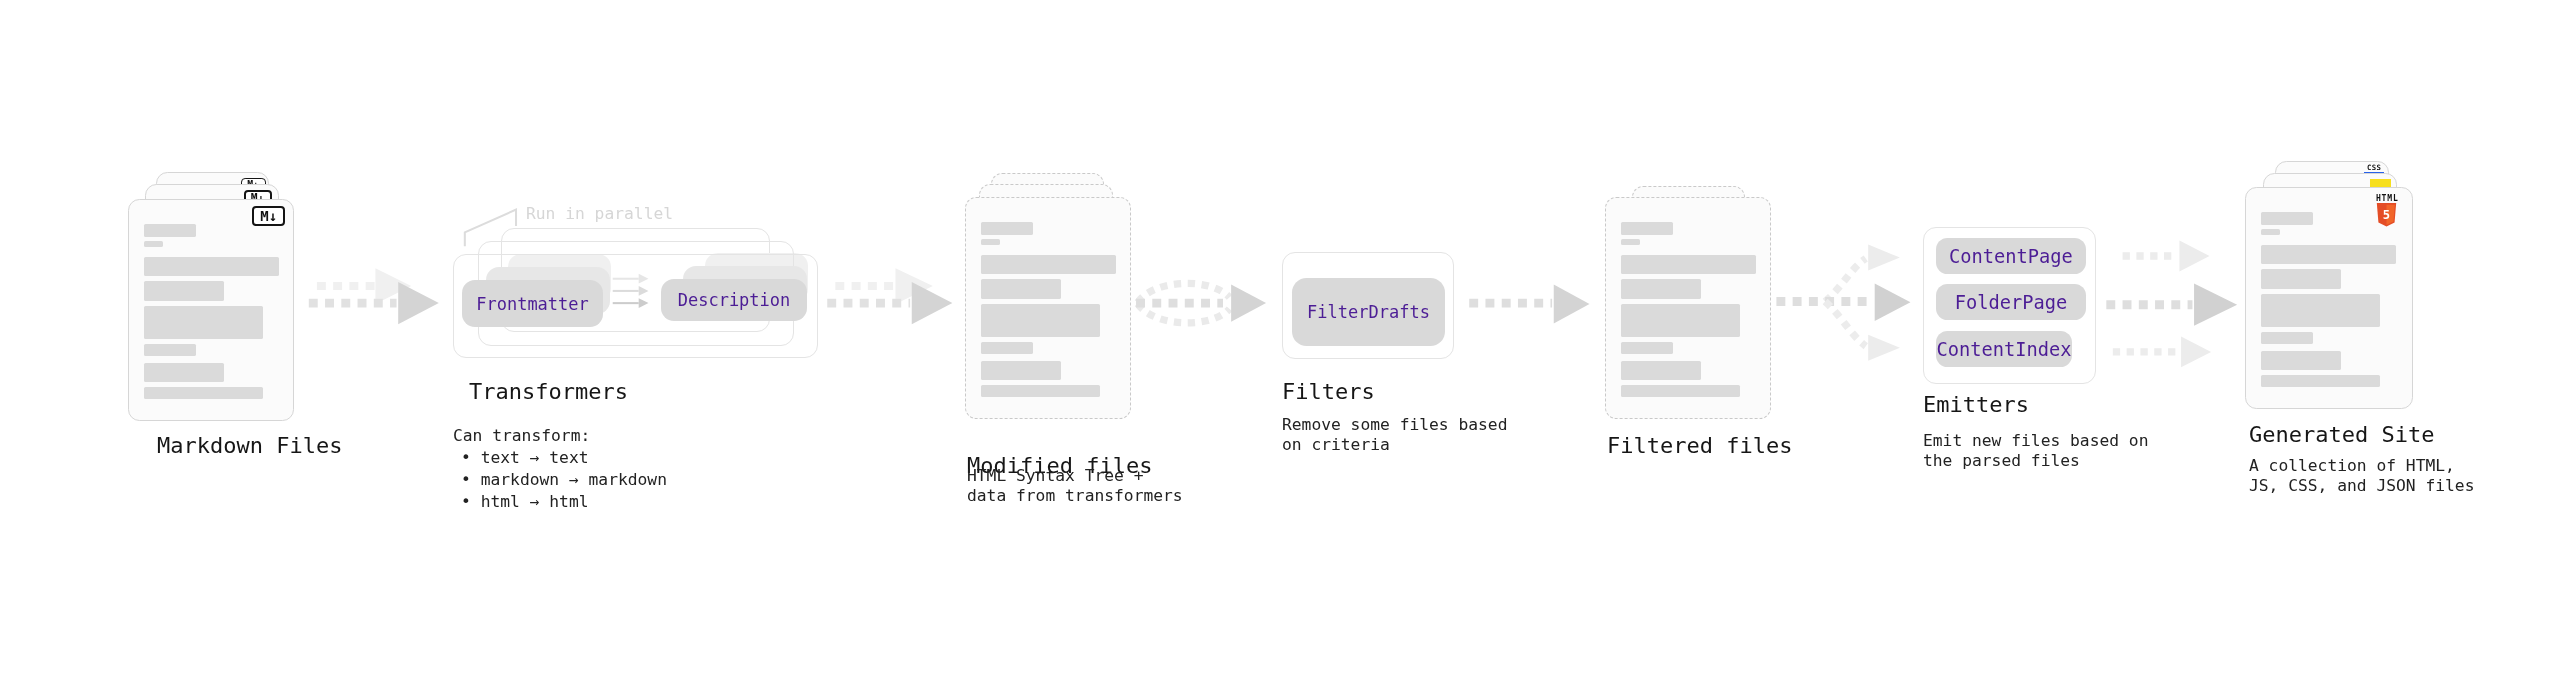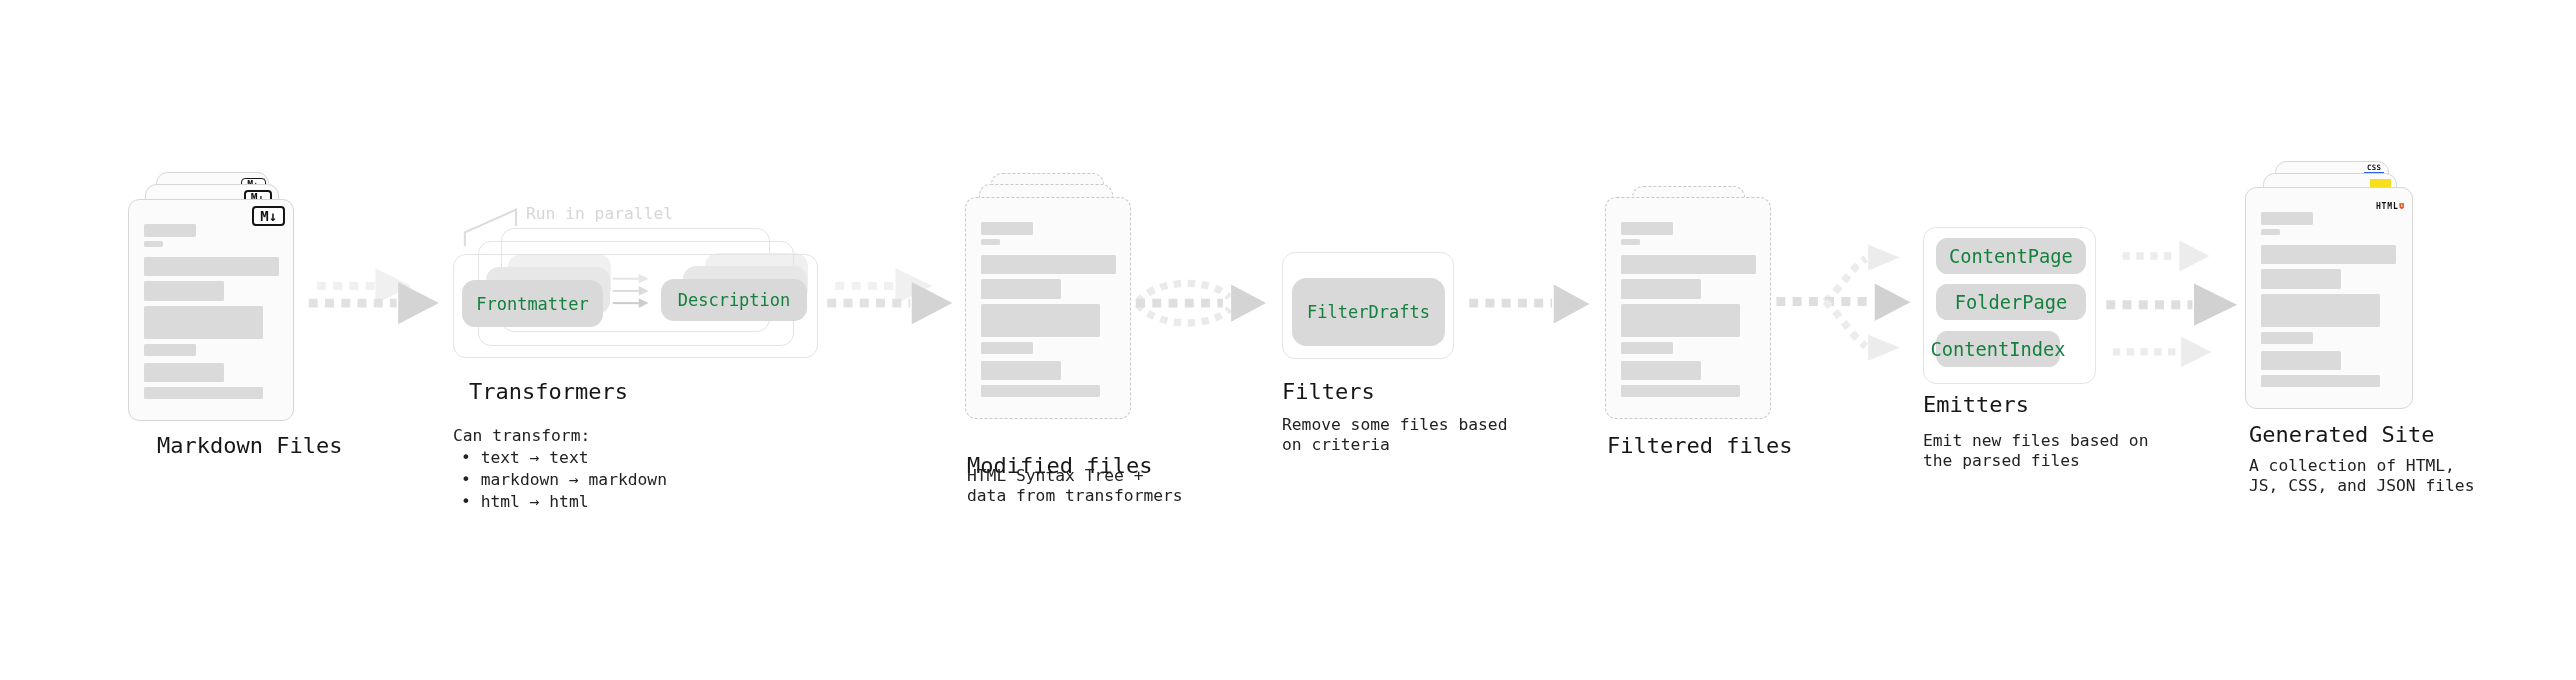--- a/index.html
+++ b/index.html
@@ -5,40 +5,40 @@
   html,body{margin:0;padding:0;background:#ffffff;}
   #stage{position:relative;width:2576px;height:681px;background:#ffffff;overflow:hidden;
          font-family:"DejaVu Sans Mono","Liberation Mono",monospace;}
   svg.arrows{position:absolute;left:0;top:0;}
   .card{position:absolute;background:#fbfbfb;border:1.6px solid #d6d6d6;border-radius:11.4px;box-sizing:border-box;}
   .card.dashed{border:1.6px dashed #c9c9c9;}
   .bar{position:absolute;background:#dadada;border-radius:1.6px;}
   .box{position:absolute;border:1.6px solid #e4e4e4;border-radius:13px;box-sizing:border-box;background:transparent;}
   .box.filled{background:#ffffff;}
   .pill{position:absolute;background:#d9d9d9;border-radius:13px;display:flex;align-items:center;justify-content:center;
-        color:#15803d;font-size:17px;box-sizing:border-box;white-space:nowrap;}
+        color:#4c1d95;font-size:17px;box-sizing:border-box;white-space:nowrap;}
   .pill.ghost1{background:#e7e7e7;}
   .pill.ghost2{background:#f0f0f0;}
   .pill.emit{font-size:18.7px;border-radius:11.4px;}
   .title{position:absolute;font-size:22px;color:#161616;white-space:nowrap;}
   .caption{position:absolute;font-size:16.3px;line-height:19.5px;color:#222222;white-space:pre-line;}
   .t-cap{position:absolute;font-size:16.3px;color:#222222;}
   .t-line{line-height:22px;white-space:nowrap;}
   .t-line.indent{padding-left:8.1px;}
   .callout-text{position:absolute;font-size:16.3px;color:#d6d6d6;white-space:nowrap;}
   .md-badge{position:absolute;background:#ffffff;border:2.4px solid #141414;border-radius:4.1px;
             display:flex;align-items:center;justify-content:center;font-weight:bold;color:#111;box-sizing:border-box;}
   .md-badge.b-front{font-size:14px;}
   .md-badge.b-mid{font-size:11.4px;border-width:2px;}
   .md-badge.b-back{font-size:9.8px;border-width:1.6px;}
   .css-badge{position:absolute;display:flex;flex-direction:column;align-items:center;}
   .css-word{font-size:7.3px;font-weight:bold;color:#111;line-height:7.3px;letter-spacing:0.4px;}
   .css-bar{width:19.5px;height:3.3px;margin-top:0.8px;}
   .js-badge{position:absolute;}
-  .html5-logo{position:absolute;display:flex;flex-direction:row;align-items:center;}
+  .html5-logo{position:absolute;display:flex;flex-direction:column;align-items:flex-start;}
   .html5-word{font-size:8.1px;font-weight:bold;color:#111;line-height:8.1px;letter-spacing:0.8px;}
 </style>
 </head>
 <body>
 
 <div id="stage">
 
   <svg class="arrows" width="2576" height="681" viewBox="0 0 3170 838">
 
     <g>
@@ -193,21 +193,21 @@
   </div>
 
   <div>
     <div class="box filled" style="left:1923px;top:227px;width:173px;height:157px;"></div>
     <div class="pill emit" style="left:1936px;top:238px;width:150px;height:36px;">
         <span>ContentPage</span>
       </div>
     <div class="pill emit" style="left:1936px;top:284px;width:150px;height:36px;">
         <span>FolderPage</span>
       </div>
-    <div class="pill emit" style="left:1936px;top:331px;width:124px;height:36px;">
+    <div class="pill emit" style="left:1936px;top:331px;width:136px;height:36px;">
         <span>ContentIndex</span>
       </div>
     <div class="title" style="left:1923px;top:392px;">Emitters</div>
     <div class="caption" style="left:1923px;top:431px;">Emit new files based on
 the parsed files</div>
   </div>
 
   <div>
     <div class="card" style="left:2275px;top:161px;width:114px;height:222px;">
       <div class="css-badge" style="right:4.1px;top:2.4px;margin-left:28px;">

